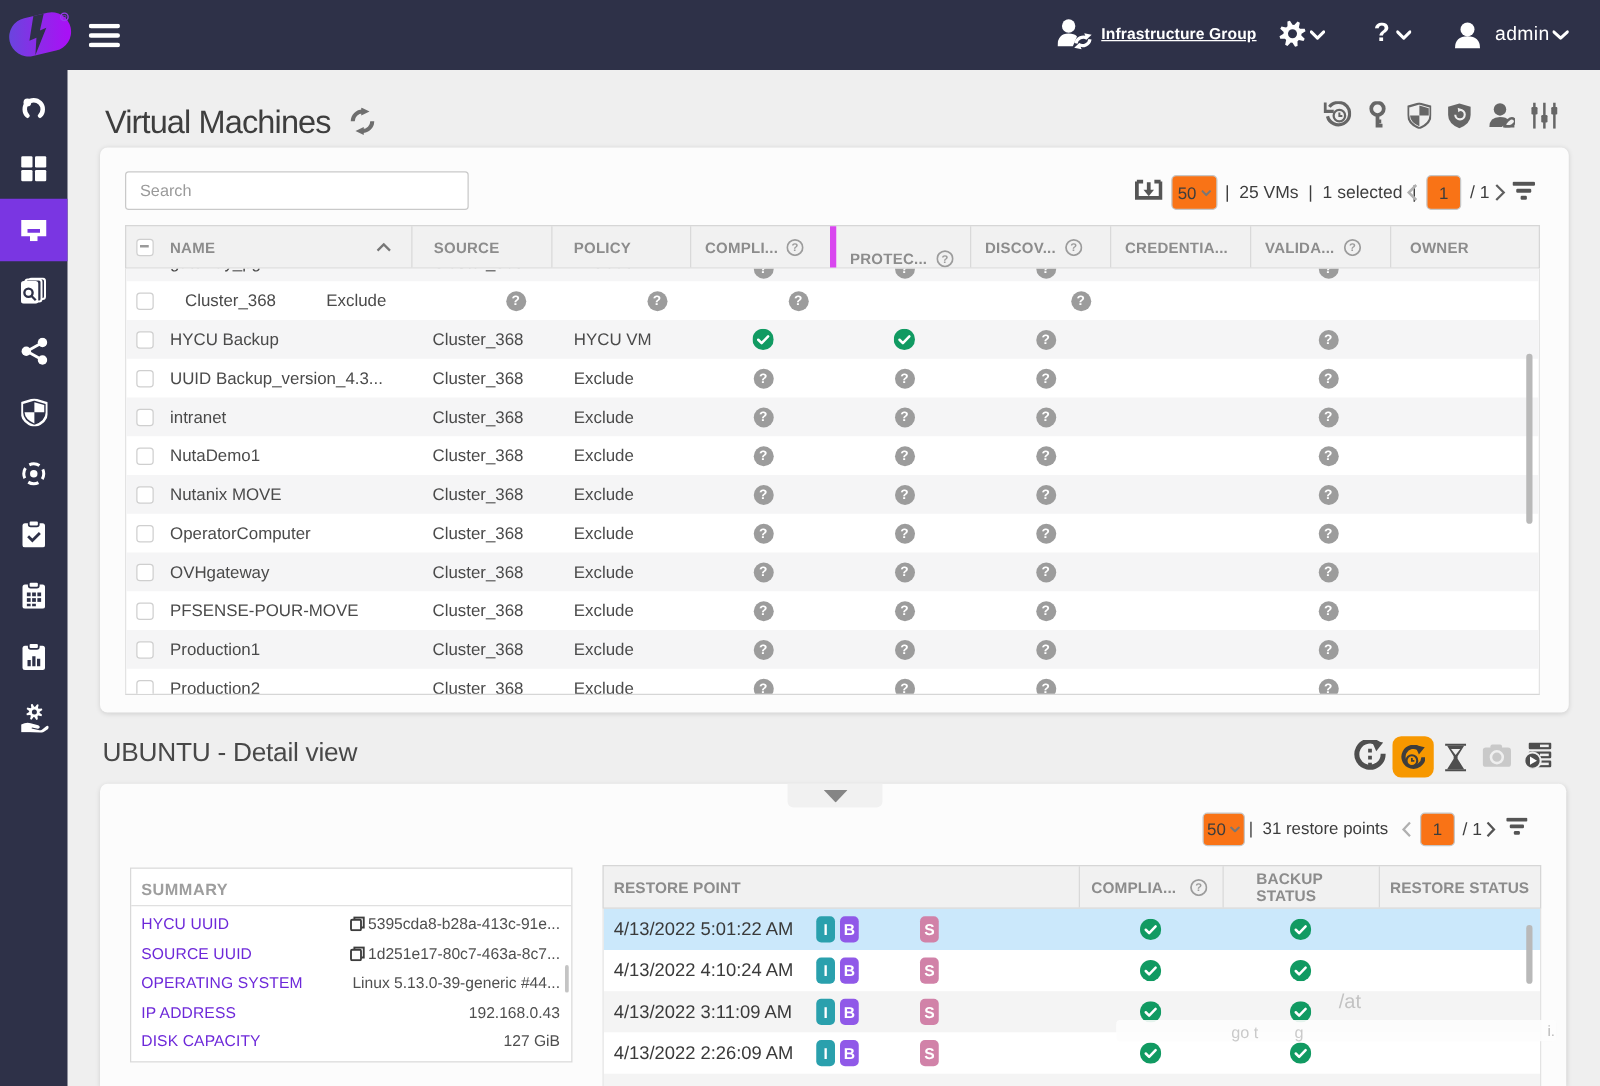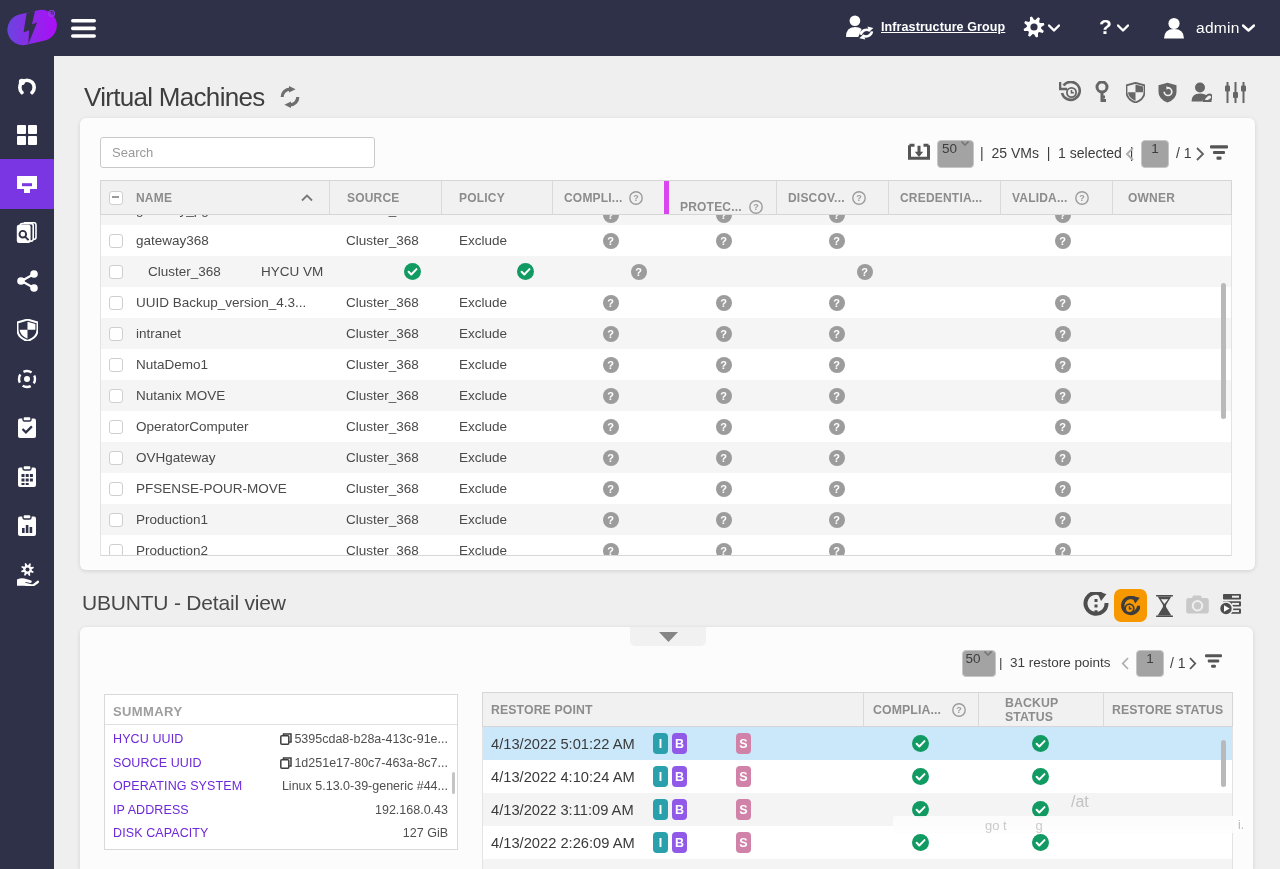--- a/index.html
+++ b/index.html
@@ -9,21 +9,21 @@
 .sbi{position:absolute;left:0;width:54px;height:48px;display:flex;align-items:center;justify-content:center}
 .sbi.active{background:#7a36e2;height:50px}
 .card{position:absolute;background:#fcfcfc;border-radius:6px;box-shadow:0 1px 4px rgba(0,0,0,0.13)}
 .hdrcell{color:#8c8c8c;font-weight:bold;font-size:12px;letter-spacing:0.2px}
 .vrow{display:flex;height:31px;align-items:center;font-size:13.5px;color:#4a4a4a}
 .vrow.alt{background:#f5f5f6}
 .cell{flex:0 0 auto;display:flex;align-items:center;height:100%}
 .qm{width:16px;height:16px;border-radius:50%;background:#9c9c9c;color:#fff;font-size:11px;font-weight:bold;display:flex;align-items:center;justify-content:center}
 .chk{width:14px;height:14px;border:1.5px solid #cfcfcf;border-radius:3px;background:#fff}
 .badge{width:15px;height:21px;border-radius:4px;color:#fff;font-size:12.5px;font-weight:bold;display:flex;align-items:center;justify-content:center;margin-right:4px}
-.selbox{background:#a3a3a3;border:1px solid #c6c6c6;border-radius:4px;display:flex;align-items:flex-start;justify-content:center;font-size:13.5px;color:#3d3d3d}
+.selbox{background:#f97316;border:1px solid #c6c6c6;border-radius:4px;display:flex;align-items:center;justify-content:center;font-size:13.5px;color:#3d3d3d}
 .ptext{font-size:14px;color:#3d3d3d}
 .sum-label{font-weight:normal;font-size:12.5px;color:#6d28d9;letter-spacing:0.1px}
 .sum-val{font-size:12.5px;color:#4f4f4f}
 </style></head><body>
 
 <div id="topbar"></div>
 <svg class="abs" style="left:5px;top:6px" width="54" height="42" viewBox="0 0 54 42">
 <defs>
       <linearGradient id="lg" x1="0" y1="0" x2="1" y2="0.15">
 <stop offset="0" stop-color="#6548dd"></stop>
@@ -297,21 +297,20 @@
 <div class="cell" style="width:113px"></div>
 <div class="cell" style="width:113px;justify-content:center;position:relative;top:5px;">
         <div class="qm">?</div>
       </div>
 <div class="cell" style="width:113px"></div>
 </div>
 <div class="vrow" style="">
 <div class="cell" style="width:30px;justify-content:center">
         <div class="chk" style=""></div>
       </div>
-<div class="cell" style="width:198px;padding-left:5px">gateway368</div>
 <div class="cell" style="width:113px;padding-left:17px">Cluster_368</div>
 <div class="cell" style="width:112px;padding-left:17px">Exclude</div>
 <div class="cell" style="width:113px;justify-content:center;">
         <div class="qm">?</div>
       </div>
 <div class="cell" style="width:113px;justify-content:center;">
         <div class="qm">?</div>
       </div>
 <div class="cell" style="width:113px;justify-content:center;">
         <div class="qm">?</div>
@@ -319,20 +318,21 @@
 <div class="cell" style="width:113px"></div>
 <div class="cell" style="width:113px;justify-content:center;">
         <div class="qm">?</div>
       </div>
 <div class="cell" style="width:113px"></div>
 </div>
 <div class="vrow alt" style="">
 <div class="cell" style="width:30px;justify-content:center">
         <div class="chk" style=""></div>
       </div>
+<div class="cell" style="width:198px;padding-left:5px">HYCU Backup</div>
 <div class="cell" style="width:113px;padding-left:17px">Cluster_368</div>
 <div class="cell" style="width:112px;padding-left:17px">HYCU VM</div>
 <div class="cell" style="width:113px;justify-content:center;">
         <svg width="17" height="17" viewBox="0 0 17 17">
           <circle cx="8.5" cy="8.5" r="8.5" fill="#119a62"></circle>
           <path d="M4.6 8.8 l2.7 2.7 l5.2 -5.4" stroke="#fff" stroke-width="2" fill="none" stroke-linecap="round" stroke-linejoin="round"></path>
         </svg>
       </div>
 <div class="cell" style="width:113px;justify-content:center;">
         <svg width="17" height="17" viewBox="0 0 17 17">

